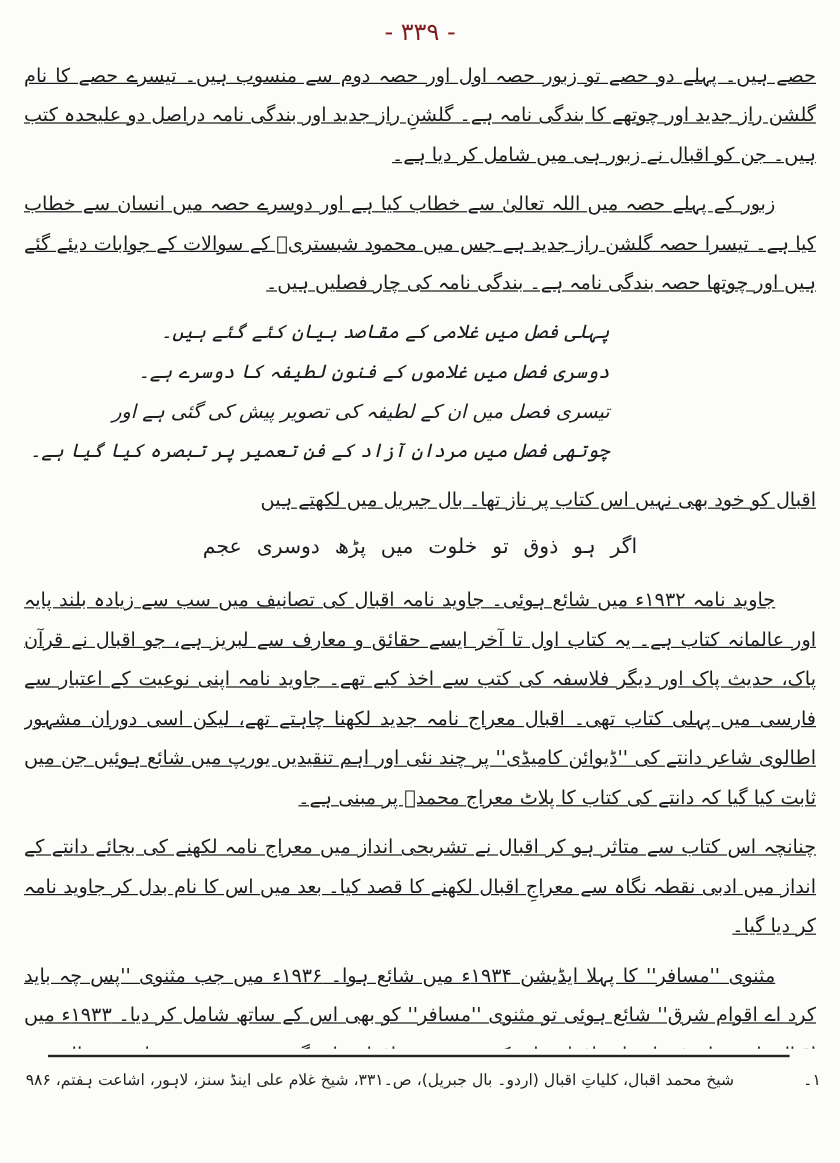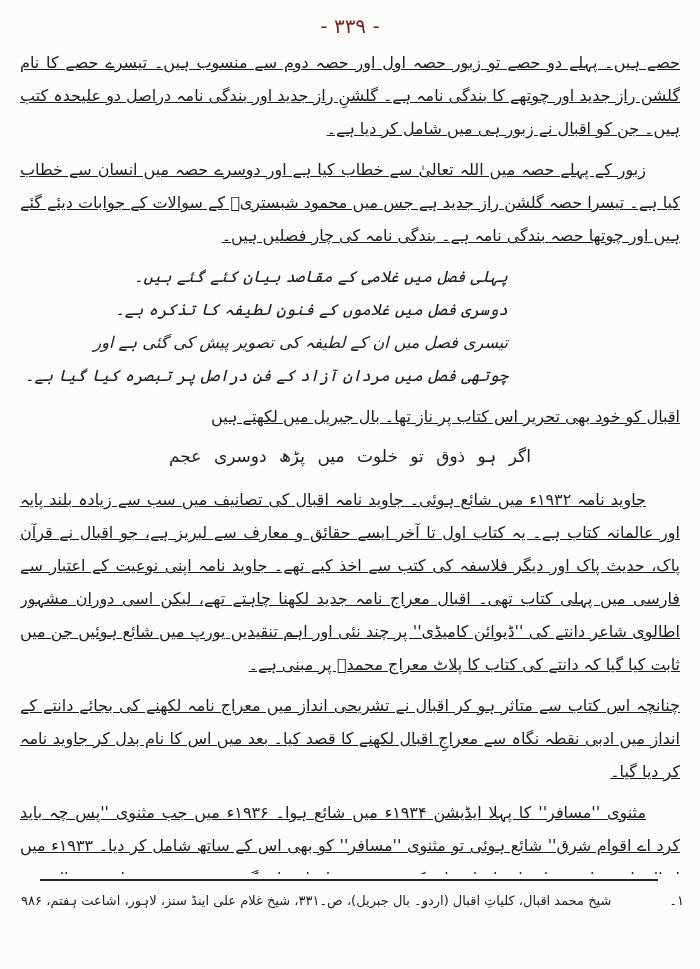--- a/index.html
+++ b/index.html
@@ -85,26 +85,26 @@
   <div class="page-number">- ۳۳۹ -</div>
 
   <div class="content">
 
     <p class="para">حصے ہیں۔ پہلے دو حصے تو زبور حصہ اول اور حصہ دوم سے منسوب ہیں۔ تیسرے حصے کا نام گلشن راز جدید اور چوتھے کا بندگی نامہ ہے۔ گلشنِ راز جدید اور بندگی نامہ دراصل دو علیحدہ کتب ہیں۔ جن کو اقبال نے زبور ہی میں شامل کر دیا ہے۔</p>
 
     <p class="para indent">زبور کے پہلے حصہ میں اللہ تعالیٰ سے خطاب کیا ہے اور دوسرے حصہ میں انسان سے خطاب کیا ہے۔ تیسرا حصہ گلشن راز جدید ہے جس میں محمود شبستریؒ کے سوالات کے جوابات دیئے گئے ہیں اور چوتھا حصہ بندگی نامہ ہے۔ بندگی نامہ کی چار فصلیں ہیں۔</p>
 
     <ul class="fasl-list">
       <li>پہلی فصل میں غلامی کے مقاصد بیان کئے گئے ہیں۔</li>
-      <li>دوسری فصل میں غلاموں کے فنونِ لطیفہ کا تذکرہ ہے۔</li>
+      <li>دوسری فصل میں غلاموں کے فنونِ لطیفہ کا دوسرے ہے۔</li>
       <li>تیسری فصل میں ان کے لطیفہ کی تصویر پیش کی گئی ہے اور</li>
-      <li>چوتھی فصل میں مردانِ آزاد کے فنِ دراصل پر تبصرہ کیا گیا ہے۔</li>
+      <li>چوتھی فصل میں مردانِ آزاد کے فنِ تعمیر پر تبصرہ کیا گیا ہے۔</li>
     </ul>
 
-    <p class="para intro-line">اقبال کو خود بھی تحریر اس کتاب پر ناز تھا۔ بال جبریل میں لکھتے ہیں</p>
+    <p class="para intro-line">اقبال کو خود بھی نہیں اس کتاب پر ناز تھا۔ بال جبریل میں لکھتے ہیں</p>
 
     <div class="verse">
       <span class="vline">اگر ہو ذوق تو خلوت میں پڑھ دوسری عجم</span>
     </div>
 
     <p class="para indent">جاوید نامہ ۱۹۳۲ء میں شائع ہوئی۔ جاوید نامہ اقبال کی تصانیف میں سب سے زیادہ بلند پایہ اور عالمانہ کتاب ہے۔ یہ کتاب اول تا آخر ایسے حقائق و معارف سے لبریز ہے، جو اقبال نے قرآن پاک، حدیث پاک اور دیگر فلاسفہ کی کتب سے اخذ کیے تھے۔ جاوید نامہ اپنی نوعیت کے اعتبار سے فارسی میں پہلی کتاب تھی۔ اقبال معراج نامہ جدید لکھنا چاہتے تھے، لیکن اسی دوران مشہور اطالوی شاعر دانتے کی ''ڈیوائن کامیڈی'' پر چند نئی اور اہم تنقیدیں یورپ میں شائع ہوئیں جن میں ثابت کیا گیا کہ دانتے کی کتاب کا پلاٹ معراج محمدؐ پر مبنی ہے۔</p>
 
     <p class="para">چنانچہ اس کتاب سے متاثر ہو کر اقبال نے تشریحی انداز میں معراج نامہ لکھنے کی بجائے دانتے کے انداز میں ادبی نقطہ نگاہ سے معراجِ اقبال لکھنے کا قصد کیا۔ بعد میں اس کا نام بدل کر جاوید نامہ کر دیا گیا۔</p>
 
     <p class="para indent">مثنوی ''مسافر'' کا پہلا ایڈیشن ۱۹۳۴ء میں شائع ہوا۔ ۱۹۳۶ء میں جب مثنوی ''پس چہ باید کرد اے اقوام شرق'' شائع ہوئی تو مثنوی ''مسافر'' کو بھی اس کے ساتھ شامل کر دیا۔ ۱۹۳۳ء میں اقبال نادر شاہ فرمانروائے افغانستان کی دعوت پر افغانستان گئے تھے۔ یہ مثنوی اسی حوالے سے تحریر کی گئی۔</p>

